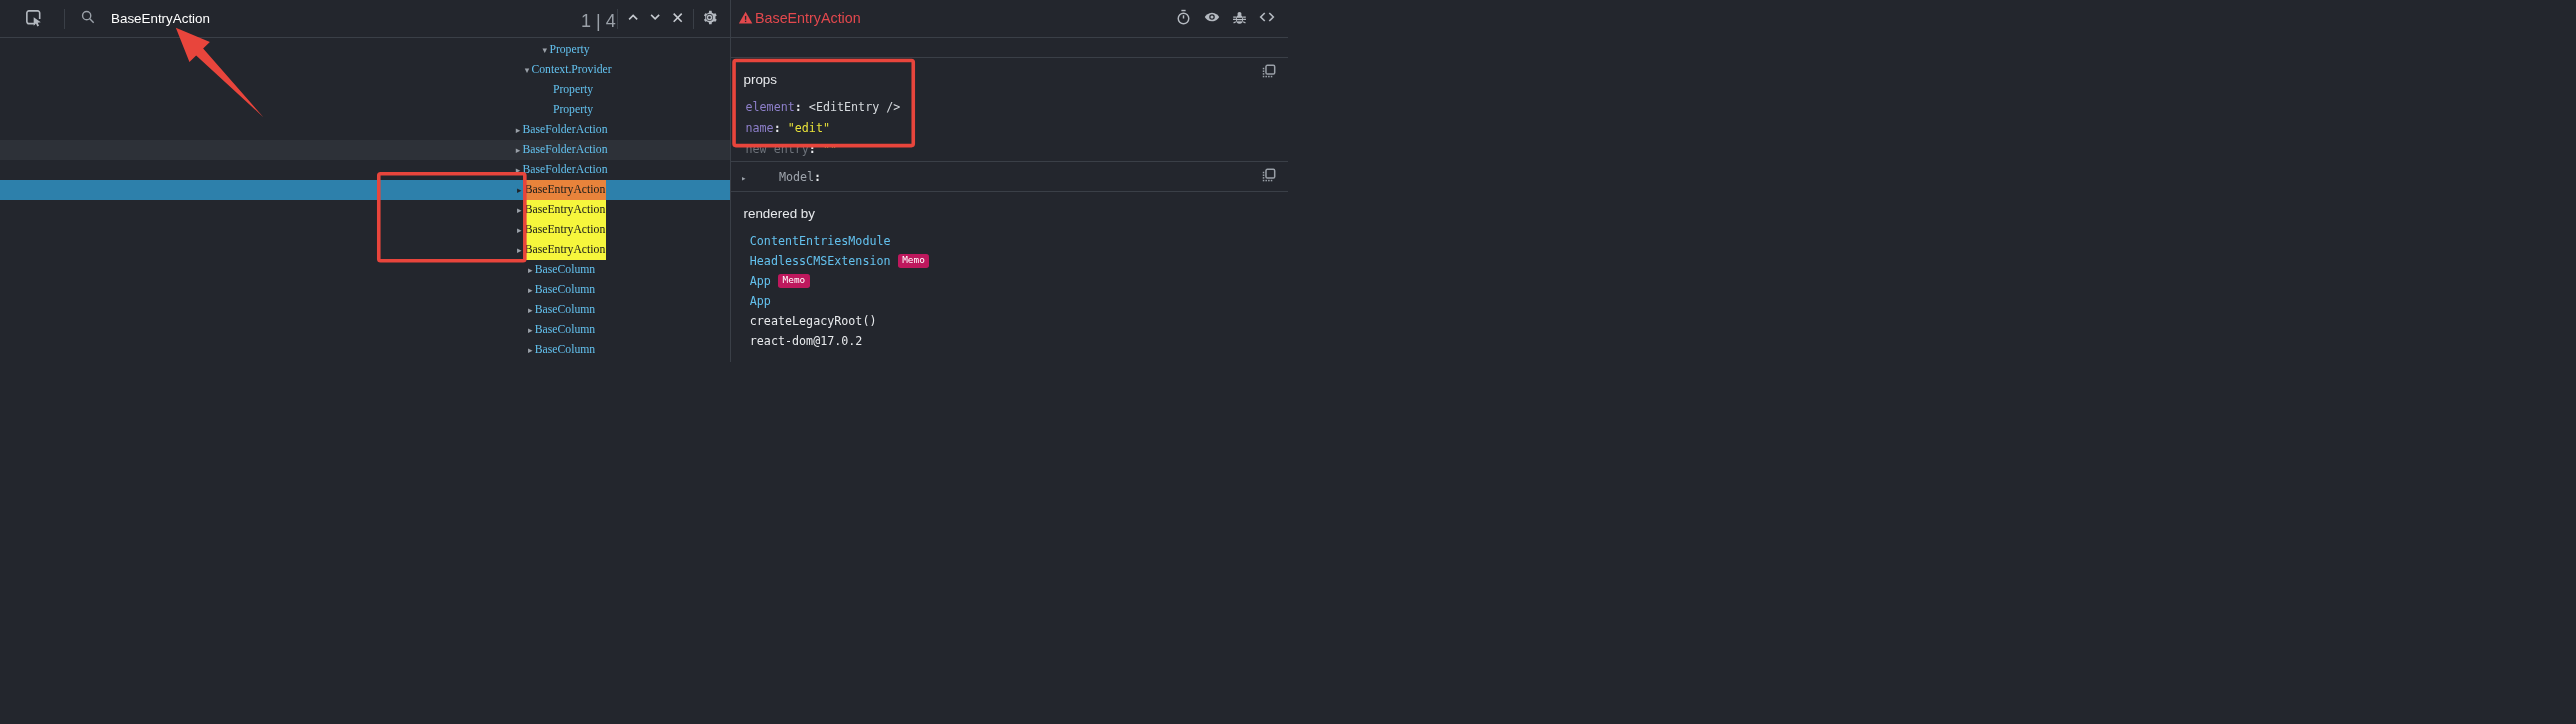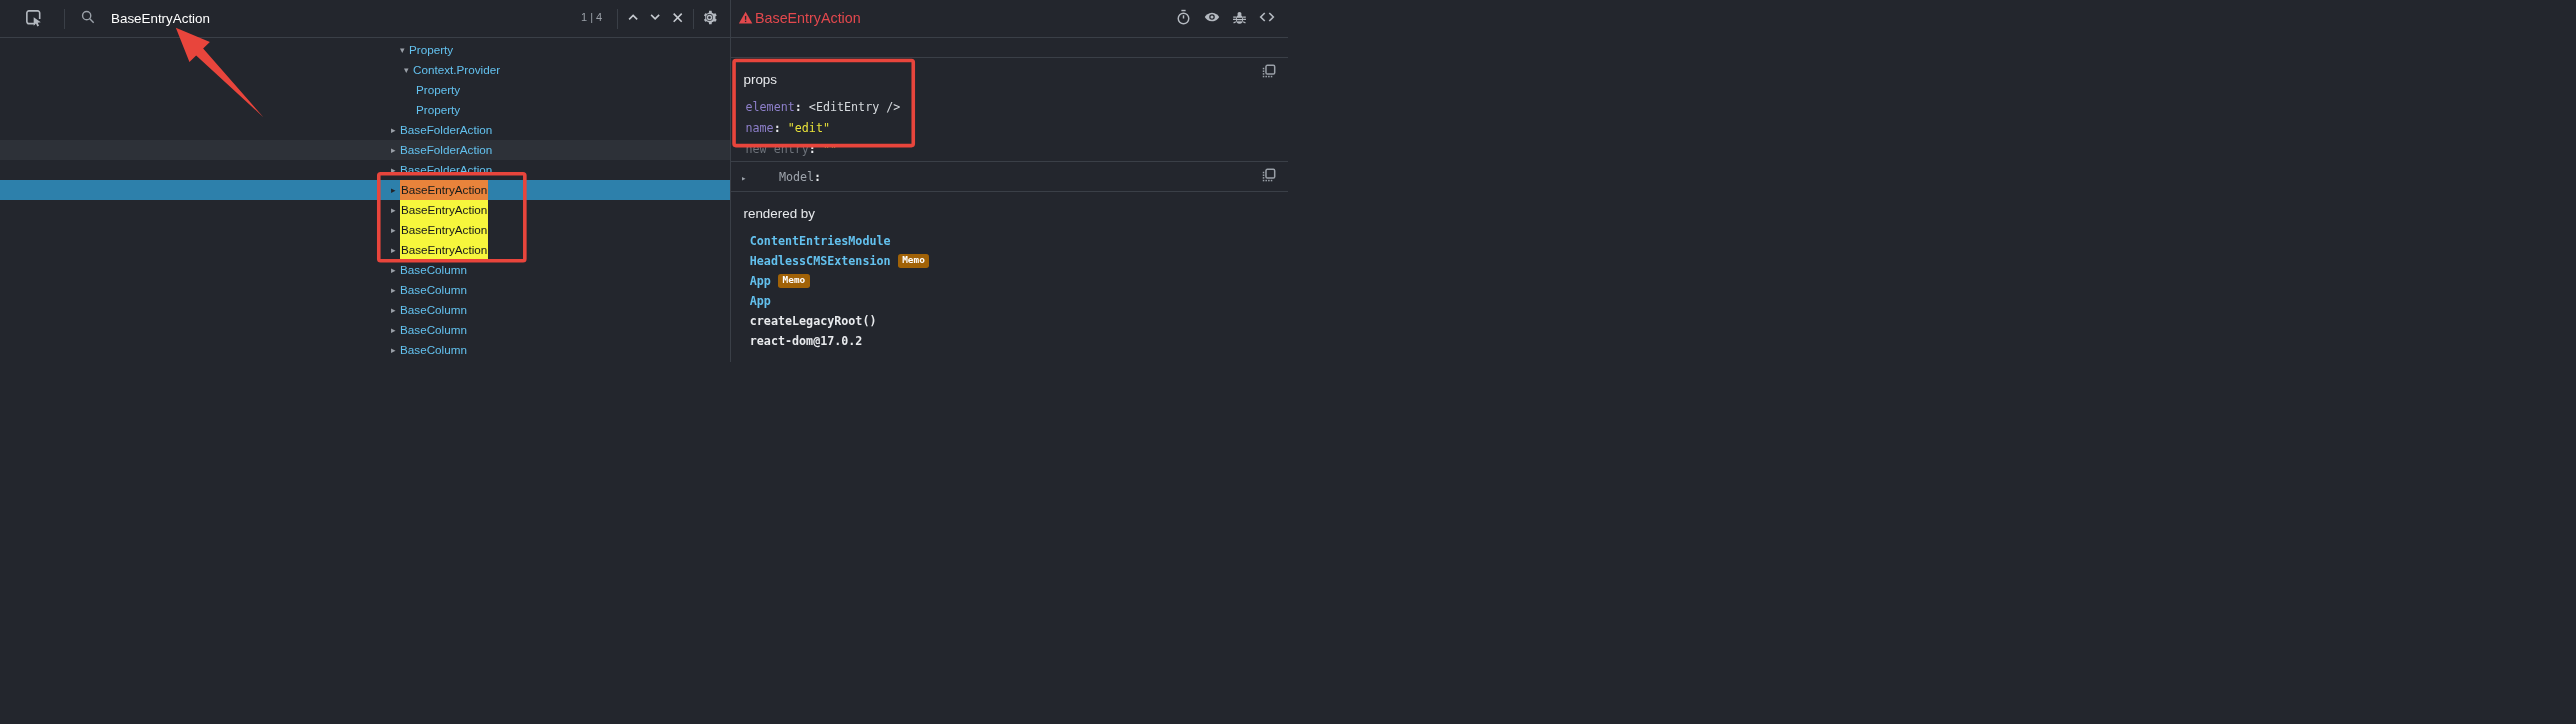--- a/index.html
+++ b/index.html
@@ -15,31 +15,32 @@
     border-bottom:0.9px solid #3a3f47; background:#23262d;
   }
   .tb-btn { position:absolute; top:8px; width:21.5px; height:21.5px; display:flex;
     align-items:center; justify-content:center; color:#b4b9c0; cursor:pointer; }
   .tb-sep { position:absolute; top:9px; width:0.9px; height:20px; background:#3a3f47; }
   .search-input {
     position:absolute; left:109px; top:7.2px; width:323px; height:23px;
     background:transparent; border:none; outline:none;
     color:#ffffff; font-family:"Liberation Sans",sans-serif; font-size:13.4px;
   }
-  .result-count { position:absolute; left:581px; top:10.8px; font-size:11px; color:#9aa0a8; white-space:pre; }
+  .result-count { position:absolute; left:581px; top:10.8px; font-size:18px; color:#9aa0a8; white-space:pre; }
   .panel-title { position:absolute; left:755px; top:10px; font-size:14.3px; color:#e2484d; font-weight:400; }
   .right-icons { position:absolute; right:10px; top:8px; display:flex; gap:6.3px; }
   .right-icons .ric { width:21.5px; height:21.5px; display:flex; align-items:center; justify-content:center; color:#b4b9c0; cursor:pointer; }
   
   .v-divider { position:absolute; left:730px; top:0; bottom:0; width:0.9px; background:#3a3f47; }
   .tree { position:absolute; top:38px; left:0; width:730px; bottom:0; overflow:hidden; padding-top:1.8px; }
   .row {
     height:20px; line-height:20px; white-space:pre;
-    font-family:Liberation Sans, sans-serif; font-size:11.7px; color:#63c1ee;
+    font-family:Liberation Serif, serif; font-size:11.7px; color:#63c1ee;
     cursor:pointer;
+    text-align:center;
   }
   .row .caret { display:inline-block; width:9px; font-size:9px; color:#9aa0a8; vertical-align:top; }
   .row.selected { background:#2d80ab; }
   .row.selected .caret { color:#20242a; }
   .row.hovered { background:#2d3138; }
   .mark { display:inline-block; height:20px; color:#15181c; padding:0 0.9px; }
   .mark.match { background:#f6f63c; }
   .mark.current { background:#e8833b; }
   
   .inspector { position:absolute; top:38px; left:731px; right:0; bottom:0; }
@@ -47,25 +48,25 @@
   .section { border-top:0.9px solid #3a3f47; padding:5.4px 4.5px 1.8px 4.5px; position:relative; }
   .section h3 { margin:8px; font-size:13.4px; font-weight:400; color:#e8eaed; line-height:18px; }
   .kv { line-height:20.6px; padding-left:10px; font-family:"DejaVu Sans Mono",monospace; font-size:11.7px; white-space:pre; }
   .kv .key { color:#8d7fca; }
   .kv .key.dim { color:#6d727a; }
   .kv .colon { color:#e8eaed; font-weight:bold; }
   .kv .val-element { color:#d6dade; }
   .kv .val-string { color:#e8e239; }
   .kv .hook-key { color:#9ea4ac;padding-left:28px; }
   .kv .hcaret { display:inline-block; width:10px; font-size:9px; color:#9aa0a8; }
-  .rb-item { line-height:20px; padding-left:14.3px; font-family:"DejaVu Sans Mono",monospace; font-size:11.7px; color:#e8eaed; white-space:pre;font-weight:bold; }
+  .rb-item { line-height:20px; padding-left:14.3px; font-family:"DejaVu Sans Mono",monospace; font-size:11.7px; color:#e8eaed; white-space:pre; }
   .rb-item .link { color:#63c1ee; cursor:pointer; }
   .badge {
     display:inline-block; margin-left:7.2px; padding:0.9px 4.5px 1.8px;
-    background:#a16207; color:#ffffff; border-radius:2.7px;
+    background:#be185d; color:#ffffff; border-radius:2.7px;
     font-family:"DejaVu Sans Mono",monospace; font-size:9.4px; line-height:10.8px;
     vertical-align:1.8px;
   }
   .copy-btn { position:absolute; top:5.4px; right:10.8px; width:16px; height:16px; color:#9aa0a8; cursor:pointer; }
   
   .annotations { position:absolute; inset:0; pointer-events:none; z-index:50; }
 </style>
 </head>
 <body>
 

